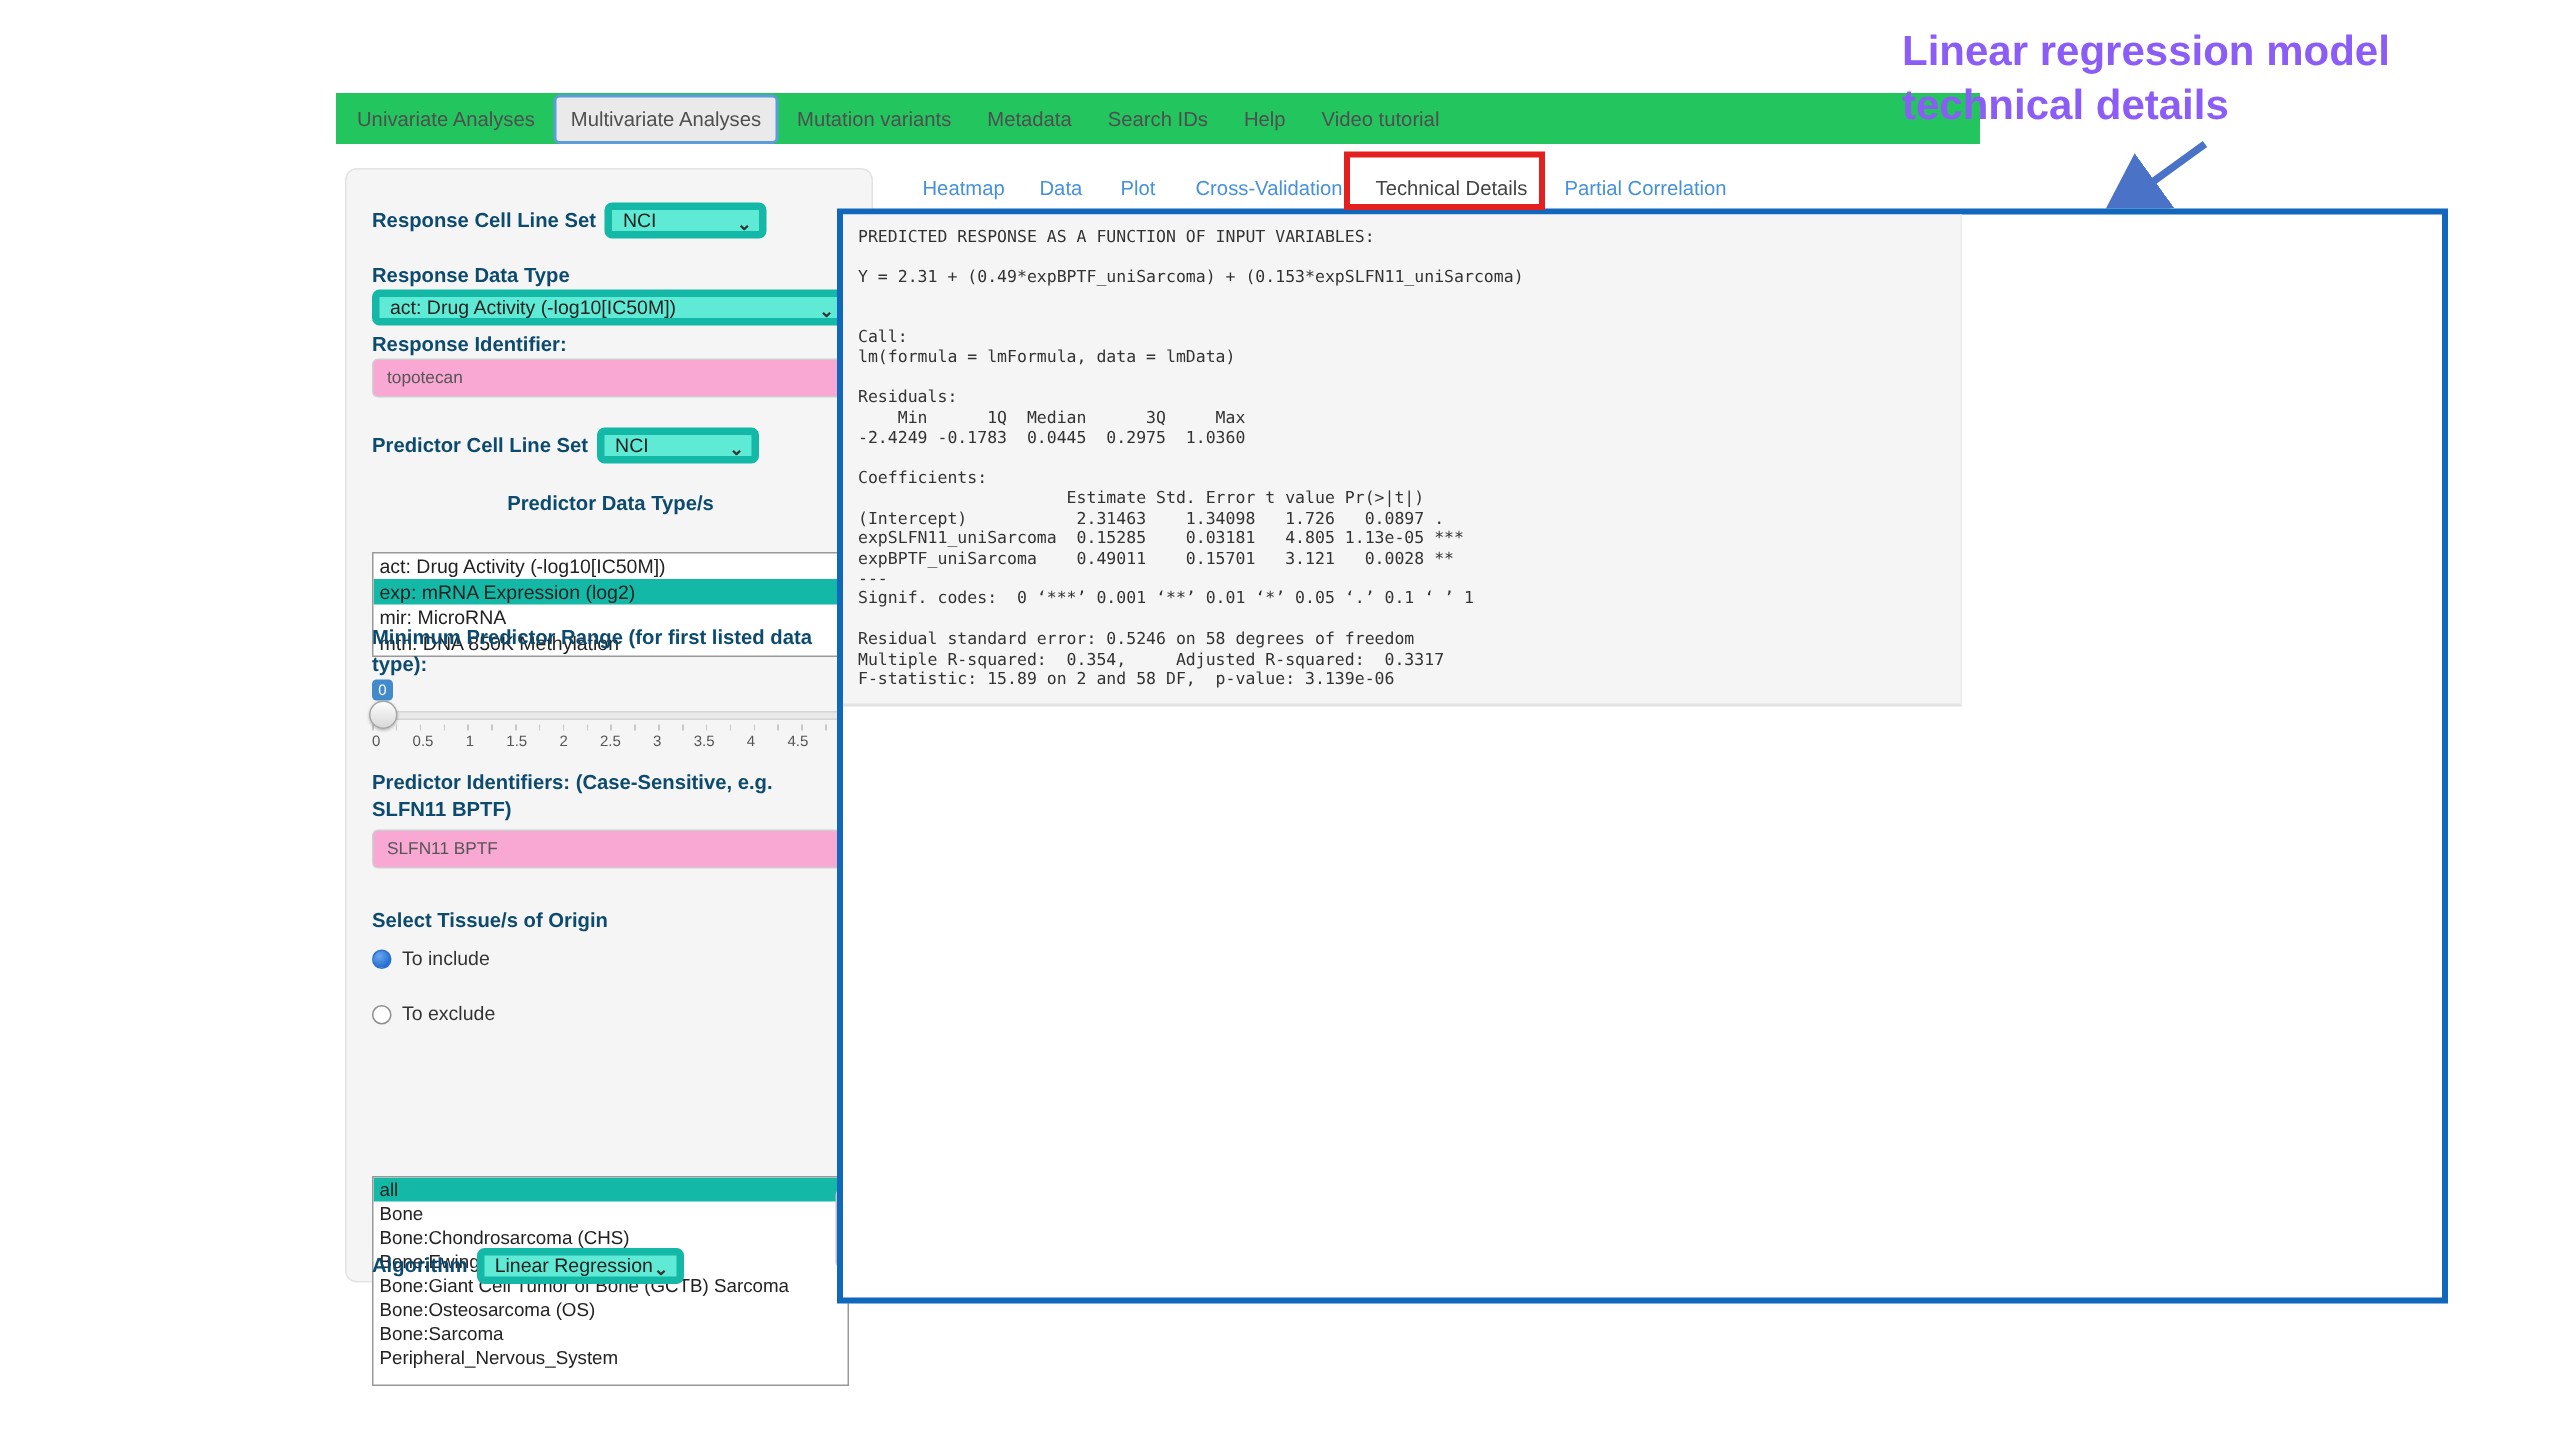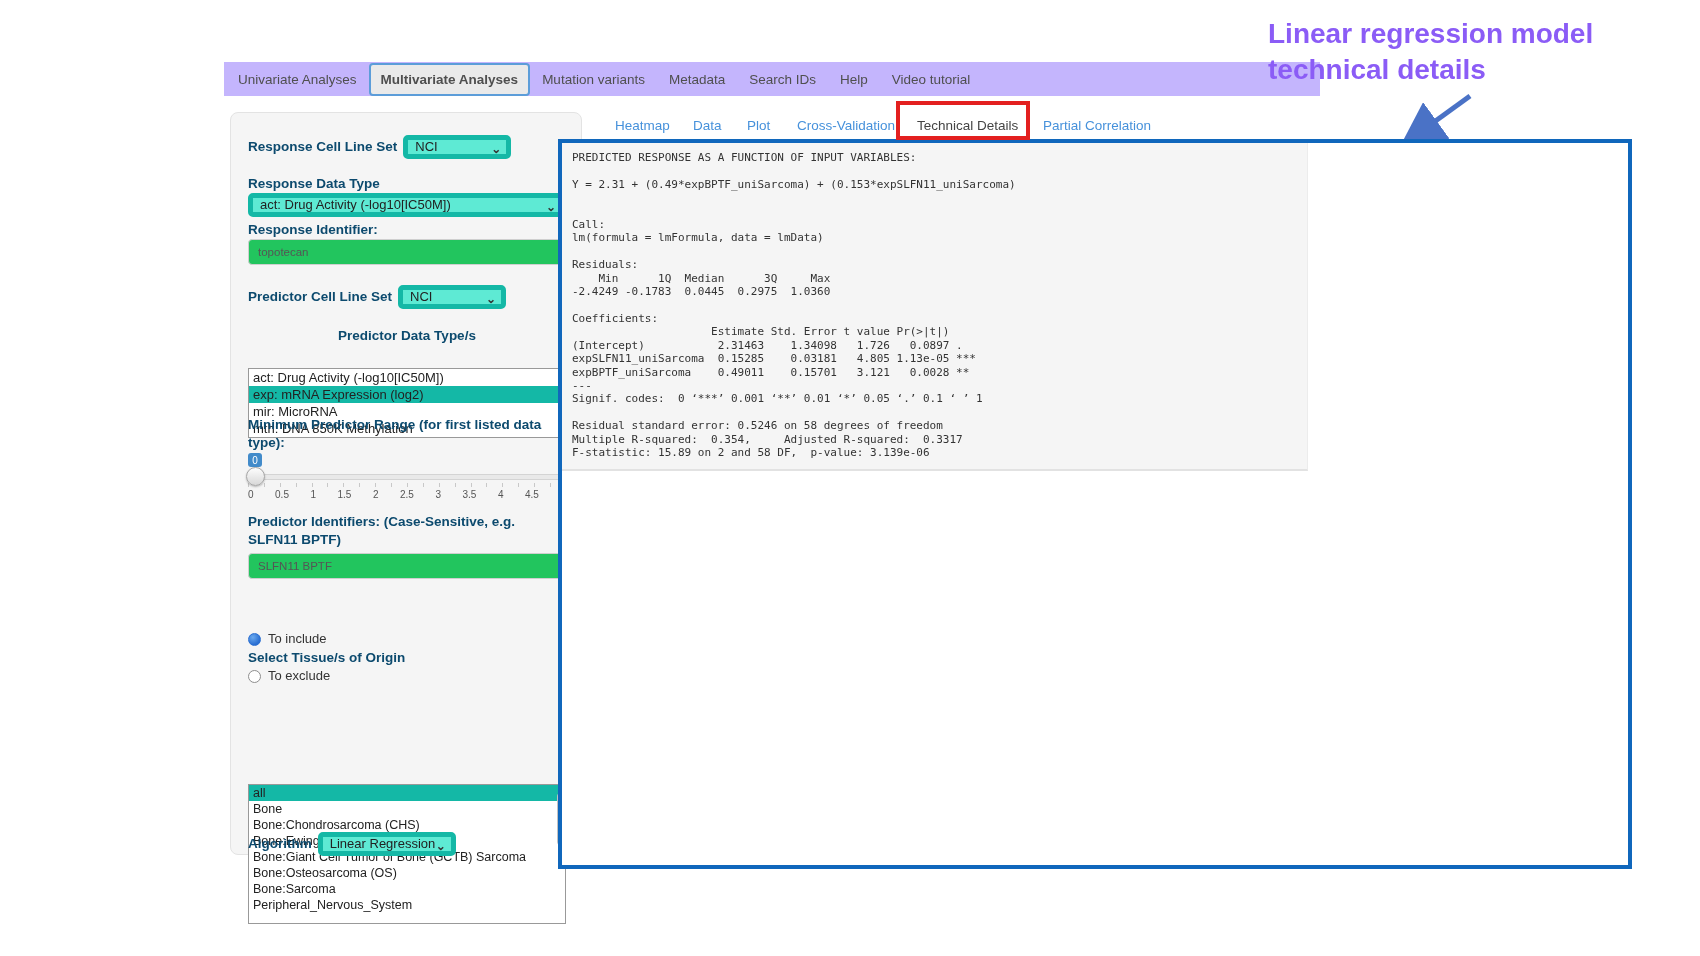--- a/index.html
+++ b/index.html
@@ -6,27 +6,27 @@
   html,body { background:#ffffff; }
   body {
     width:1700px; height:956px; position:relative; overflow:hidden;
     font-family:"Liberation Sans", sans-serif; color:#333;
   }
   .abs { position:absolute; }
 
   
   .topnav {
     left:224px; top:62px; width:1096px; height:34px;
-    background:#c4b5fd; display:flex; align-items:center; padding-left:2px;
+    background:#22c55e; display:flex; align-items:center; padding-left:2px;
   }
   .topnav-item {
     font-size:13.5px; color:#4f4f4f; padding:6px 12px; white-space:nowrap; cursor:pointer;
   }
   .topnav-item.active {
-    background:#eaeaea; border:2px solid #5c9dd9; border-radius:4px; padding:7px 10px;font-weight:bold;
+    background:#eaeaea; border:2px solid #5c9dd9; border-radius:4px; padding:7px 10px;
   }
 
   
   .annotation {
     left:1268px; top:16px; width:360px; font-size:28px; font-weight:bold;
     color:#8b5cf6; line-height:1.3;
   }
   .annotation-arrow { left:1396px; top:90px; width:84px; height:58px; }
 
   
@@ -43,21 +43,21 @@
     font-size:13px; color:#222; height:24px; display:flex; align-items:flex-end;
     padding:0 18px 0 7px; position:relative; cursor:pointer; white-space:nowrap; overflow:hidden;
   }
   .sel .chev {
     position:absolute; right:5px; top:2px; font-size:12px; color:#333; font-weight:bold;
   }
   .sel.small { width:108px; }
   .sel.full  { width:318px; }
 
   .txtin {
-    width:318px; height:26px; background:#22c55e; border:1px solid #cfcfcf; border-radius:4px;
+    width:318px; height:26px; background:#f9a8d4; border:1px solid #cfcfcf; border-radius:4px;
     font-family:"Liberation Sans", sans-serif; font-size:11.5px; color:#555; padding:0 9px;
   }
 
   .listbox {
     width:318px; background:#fff; border:1px solid #999; overflow:hidden; position:relative;
   }
   .listbox .opt {
     font-size:13px; color:#222; height:17px; line-height:17px; padding:0 4px;
     white-space:nowrap; overflow:hidden; cursor:default;
   }
@@ -203,21 +203,21 @@
       <span>3.5</span>
       <span>4</span>
       <span>4.5</span>
       <span>5</span>
     </div>
   </div>
 
   <div class="sb sb-label" style="top:400px;">Predictor Identifiers: (Case-Sensitive, e.g. SLFN11 BPTF)</div>
   <input class="sb txtin" style="top: 440px;" value="SLFN11 BPTF">
 
-  <div class="sb sb-label" style="top:492px;margin-top:44px;">Select Tissue/s of Origin</div>
+  <div class="sb sb-label" style="top:492px;">Select Tissue/s of Origin</div>
   <div class="sb radio-row" style="top:513px;">
     <span class="radio-dot on"></span>
     <span class="radio-label">To include</span>
   </div>
   <div class="sb radio-row" style="top:534px;margin-top:16px;">
     <span class="radio-dot"></span>
     <span class="radio-label">To exclude</span>
   </div>
 
   <div class="sb listbox tissues" style="top:577px; height:140px;">

